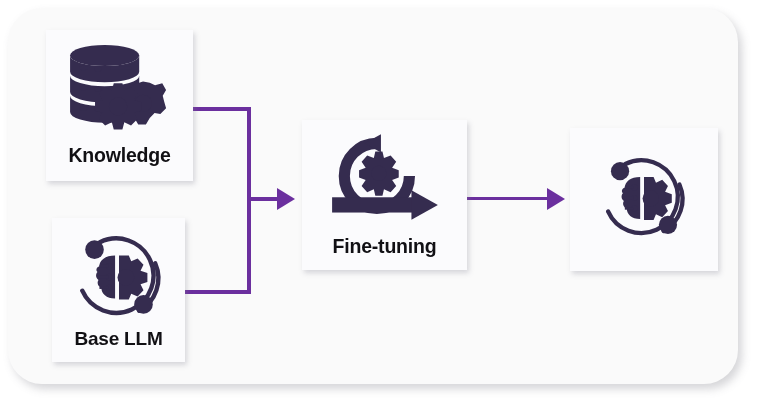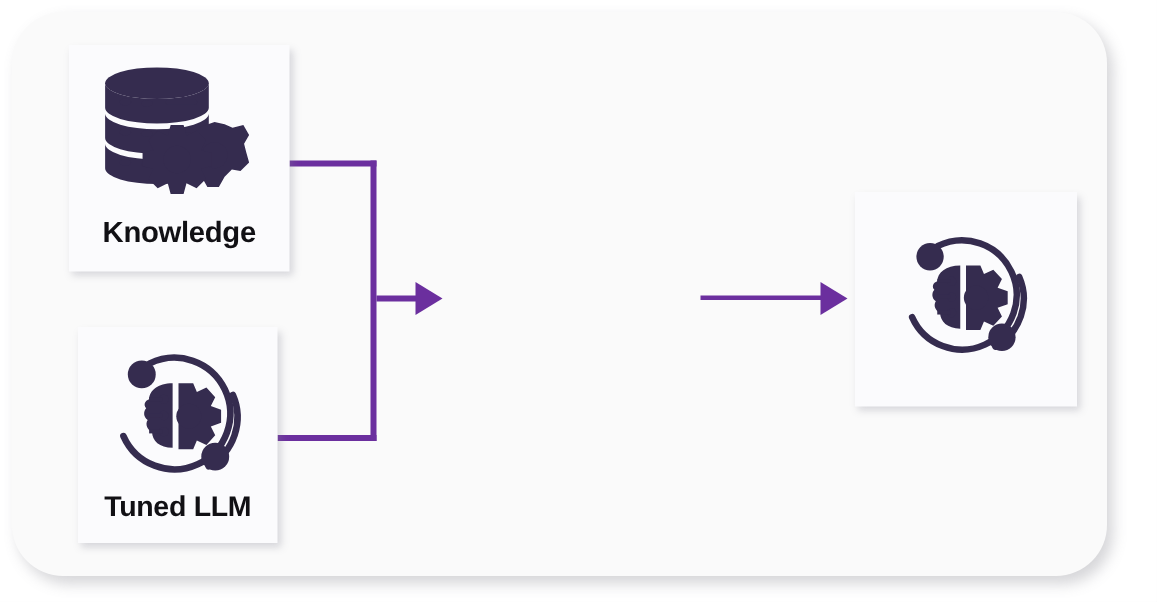--- a/index.html
+++ b/index.html
@@ -149,23 +149,42 @@
         <rect x="30" y="35.6" width="9" height="2.6" fill="#fbfbfd"></rect>
         <rect x="30" y="46.6" width="9" height="2.6" fill="#fbfbfd"></rect>
         <rect x="30" y="57.6" width="9" height="2.6" fill="#fbfbfd"></rect>
 
         <g transform="translate(62,48)">
           <path d="M-12 -22 L-2 -22 L0.5 -16 L7 -19 L13 -12.5 L10 -6.5 L17 -4 L17 5 L10 7.5 L13 13.5 L7 20 L0.5 17 L-2 23 L-12 23 Z"></path>
           <circle cx="-5" cy="0.5" r="8.5" fill="#fbfbfd"></circle>
         </g>
       </svg>
     </div>
-    <div class="card-label">Tuned LLM</div>
-  </div>
-
+    <div class="card-label">Base LLM</div>
+  </div>
+
+  <div class="card" id="card-fine">
+    <div class="icon-wrap">
+      <svg class="ico" viewBox="0 0 116 92">
+
+        <path class="stroke-only" stroke-width="11" stroke-linecap="butt" d="M50 9 A32 32 0 1 0 82 41"></path>
+
+        <polygon points="54,0 54,18 38,9"></polygon>
+
+        <g transform="translate(52,38)">
+          <path d="M-3.5 -21 L3.5 -21 L5 -14.5 L11.5 -17 L17 -11 L13 -5 L19.5 -2.5 L19.5 4.5 L13 7 L17 13 L11.5 19 L5 16 L3.5 22.5 L-3.5 22.5 L-5 16 L-11.5 19 L-17 13 L-13 7 L-19.5 4.5 L-19.5 -2.5 L-13 -5 L-17 -11 L-11.5 -17 L-5 -14.5 Z"></path>
+          <circle cx="0" cy="0.5" r="7.5" fill="#fbfbfd"></circle>
+        </g>
+
+        <rect x="6" y="62" width="86" height="15"></rect>
+        <polygon points="84,55 84,84 110,69.5"></polygon>
+      </svg>
+    </div>
+    <div class="card-label">Fine-tuning</div>
+  </div>
 
   <div class="card" id="card-tuned">
     <div class="icon-wrap">
       <svg class="ico" viewBox="0 0 100 96">
         <path class="stroke-only" stroke-width="4.5" stroke-linecap="round" d="M30.5 12.5 A38 38 0 1 1 12.5 62"></path>
         <path class="stroke-only" stroke-width="4.5" stroke-linecap="round" d="M70.5 82.5 A38 38 0 0 0 87 34"></path>
         <circle cx="25" cy="20" r="9.5"></circle>
         <circle cx="75" cy="76" r="9.5"></circle>
         <path d="M46 26 C36 26 30 31 30 37 C27 38 26 41 28 43 C26 45 26 49 29 51 C27 54 29 58 32 59 C32 65 37 70 46 70 Z"></path>
         <circle cx="40" cy="37" r="3.2" fill="#fbfbfd"></circle>

